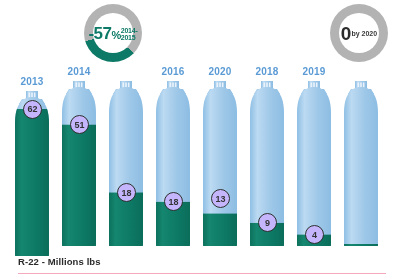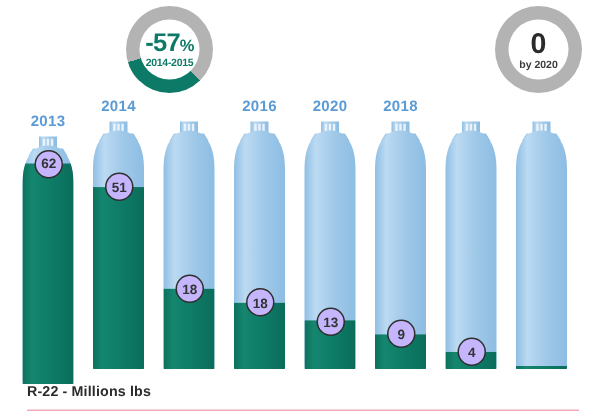--- a/index.html
+++ b/index.html
@@ -43,21 +43,21 @@
   }
   .donut .hole {
     position: absolute;
     left: 9px;
     top: 9px;
     width: 40px;
     height: 40px;
     border-radius: 50%;
     background: #ffffff;
     display: flex;
-    flex-direction: column;
+    flex-direction: row;
     align-items: center;
     justify-content: center;
   }
   .donut-decline { left: 84px; }
   .donut-decline .ring {
     background: conic-gradient(from 135deg,
         #0c7a66 0deg 118deg,
         #b3b3b3 118deg 360deg);
   }
   .donut-decline .value {
@@ -354,21 +354,21 @@
             <rect x="18.2" y="3.5" width="1.6" height="5" fill="#eaf3fb"></rect>
             <rect x="20.9" y="3.5" width="1.6" height="5" fill="#eaf3fb"></rect>
             <path d="M9,10 h20 l3,5 h-26 z" fill="url(#bluec4)"></path>
             <path d="M14,15 h10 l2,6 h-14 z" fill="url(#bluec4)"></path>
             <path d="M2,165 L2,34 C2,16 9,8 19,8 C29,8 36,16 36,34 L36,165 C36,171 32,175 26,175 L12,175 C6,175 2,171 2,165 Z" fill="url(#bluec4)"></path>
             <g clip-path="url(#clipc4)">
               <rect x="0" y="134.59677419354838" width="38" height="32.403225806451616" fill="url(#grnc4)"></rect>
             </g>
           </svg>
         </div>
-        <div class="bubble" style="left: 13px; top: 139px;">13</div>
+        <div class="bubble" style="left: 13px; top: 123px;">13</div>
       </div>
       <div class="col" style="left: 245px;">
         <div class="year">2018</div>
         <div class="cyl">
           <svg width="38" height="167" viewBox="0 0 38 167">
             <defs>
               <linearGradient id="bluec5" x1="0" y1="0" x2="1" y2="0">
                 <stop offset="0%" stop-color="#8fbfe4"></stop>
                 <stop offset="22%" stop-color="#bcdaf2"></stop>
                 <stop offset="60%" stop-color="#9fc8e8"></stop>
@@ -392,20 +392,21 @@
             <path d="M14,15 h10 l2,6 h-14 z" fill="url(#bluec5)"></path>
             <path d="M2,165 L2,34 C2,16 9,8 19,8 C29,8 36,16 36,34 L36,165 C36,171 32,175 26,175 L12,175 C6,175 2,171 2,165 Z" fill="url(#bluec5)"></path>
             <g clip-path="url(#clipc5)">
               <rect x="0" y="143.9516129032258" width="38" height="23.048387096774206" fill="url(#grnc5)"></rect>
             </g>
           </svg>
         </div>
         <div class="bubble" style="left: 13px; top: 147.452px;">9</div>
       </div>
       <div class="col" style="left: 292px;">
+        <div class="year">2019</div>
         <div class="cyl">
           <svg width="38" height="167" viewBox="0 0 38 167">
             <defs>
               <linearGradient id="bluec6" x1="0" y1="0" x2="1" y2="0">
                 <stop offset="0%" stop-color="#8fbfe4"></stop>
                 <stop offset="22%" stop-color="#bcdaf2"></stop>
                 <stop offset="60%" stop-color="#9fc8e8"></stop>
                 <stop offset="100%" stop-color="#8dbde3"></stop>
               </linearGradient>
               <linearGradient id="grnc6" x1="0" y1="0" x2="1" y2="0">

